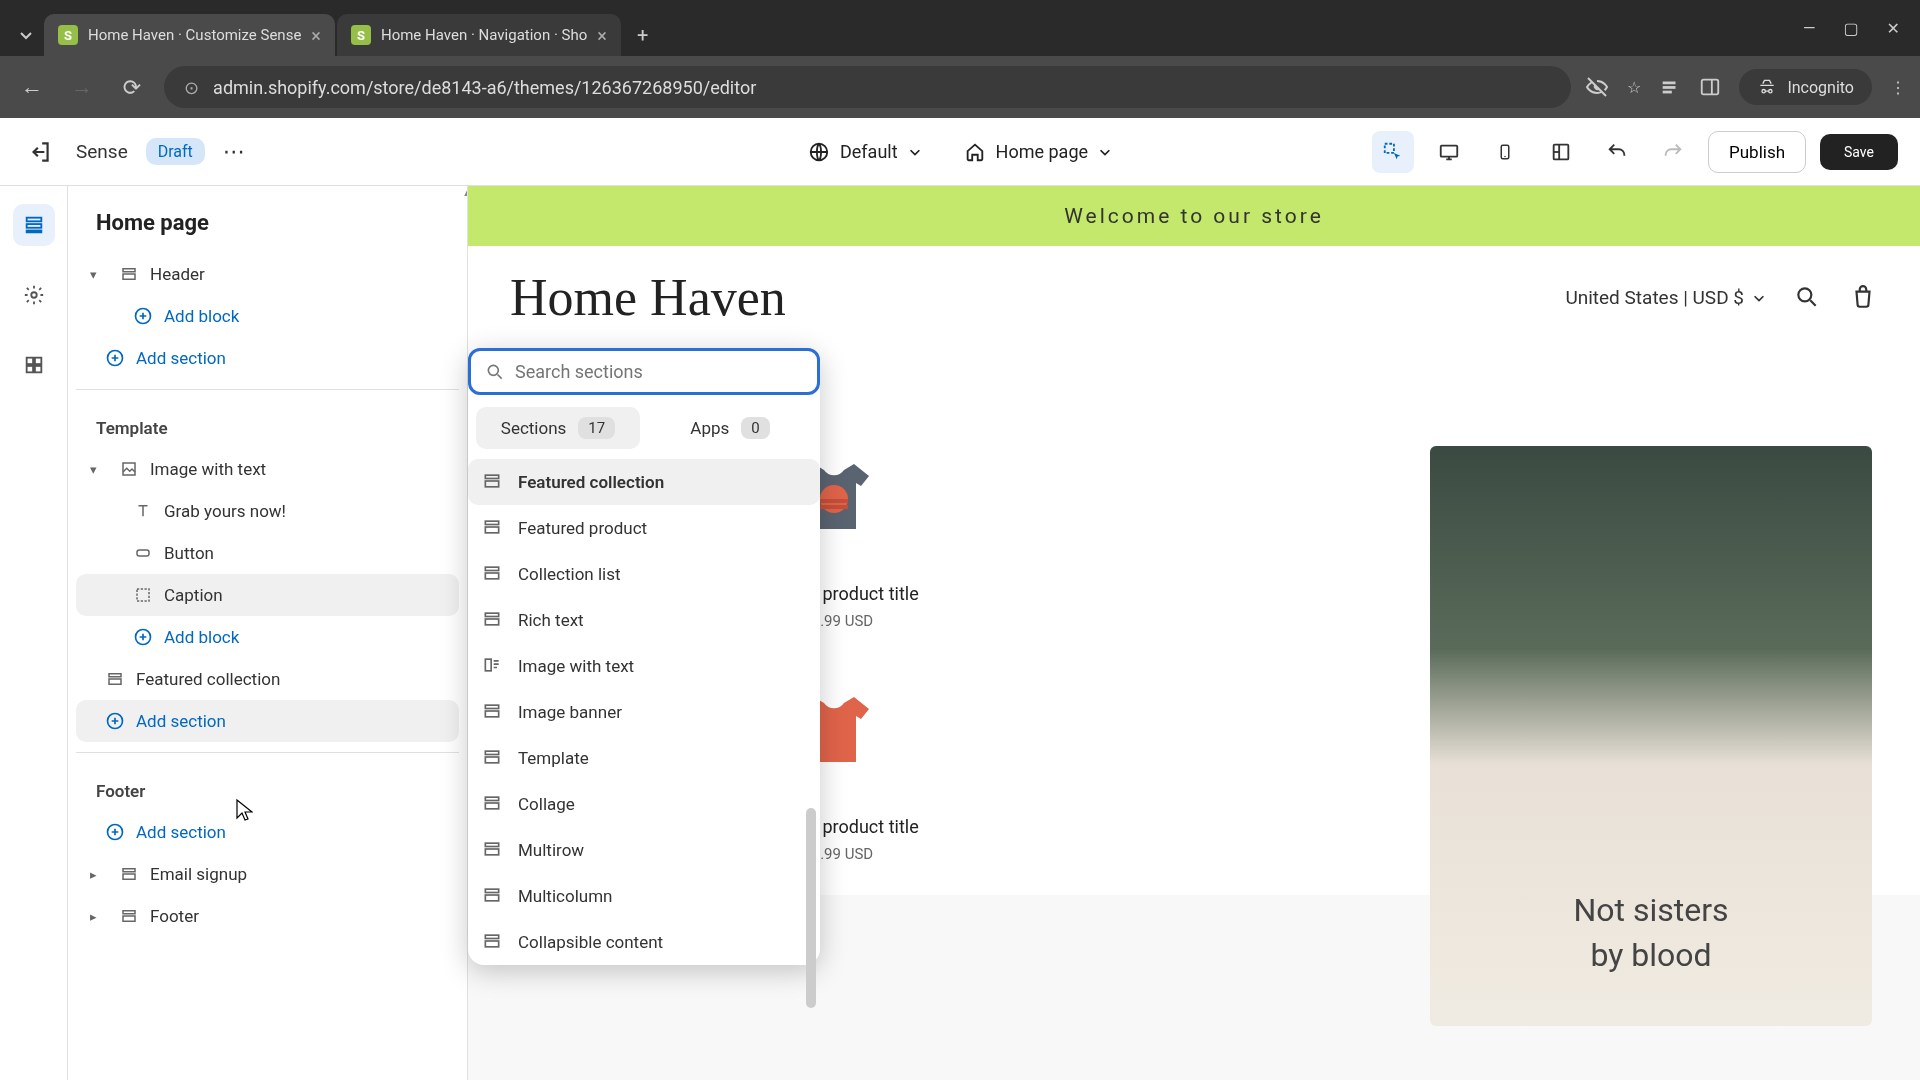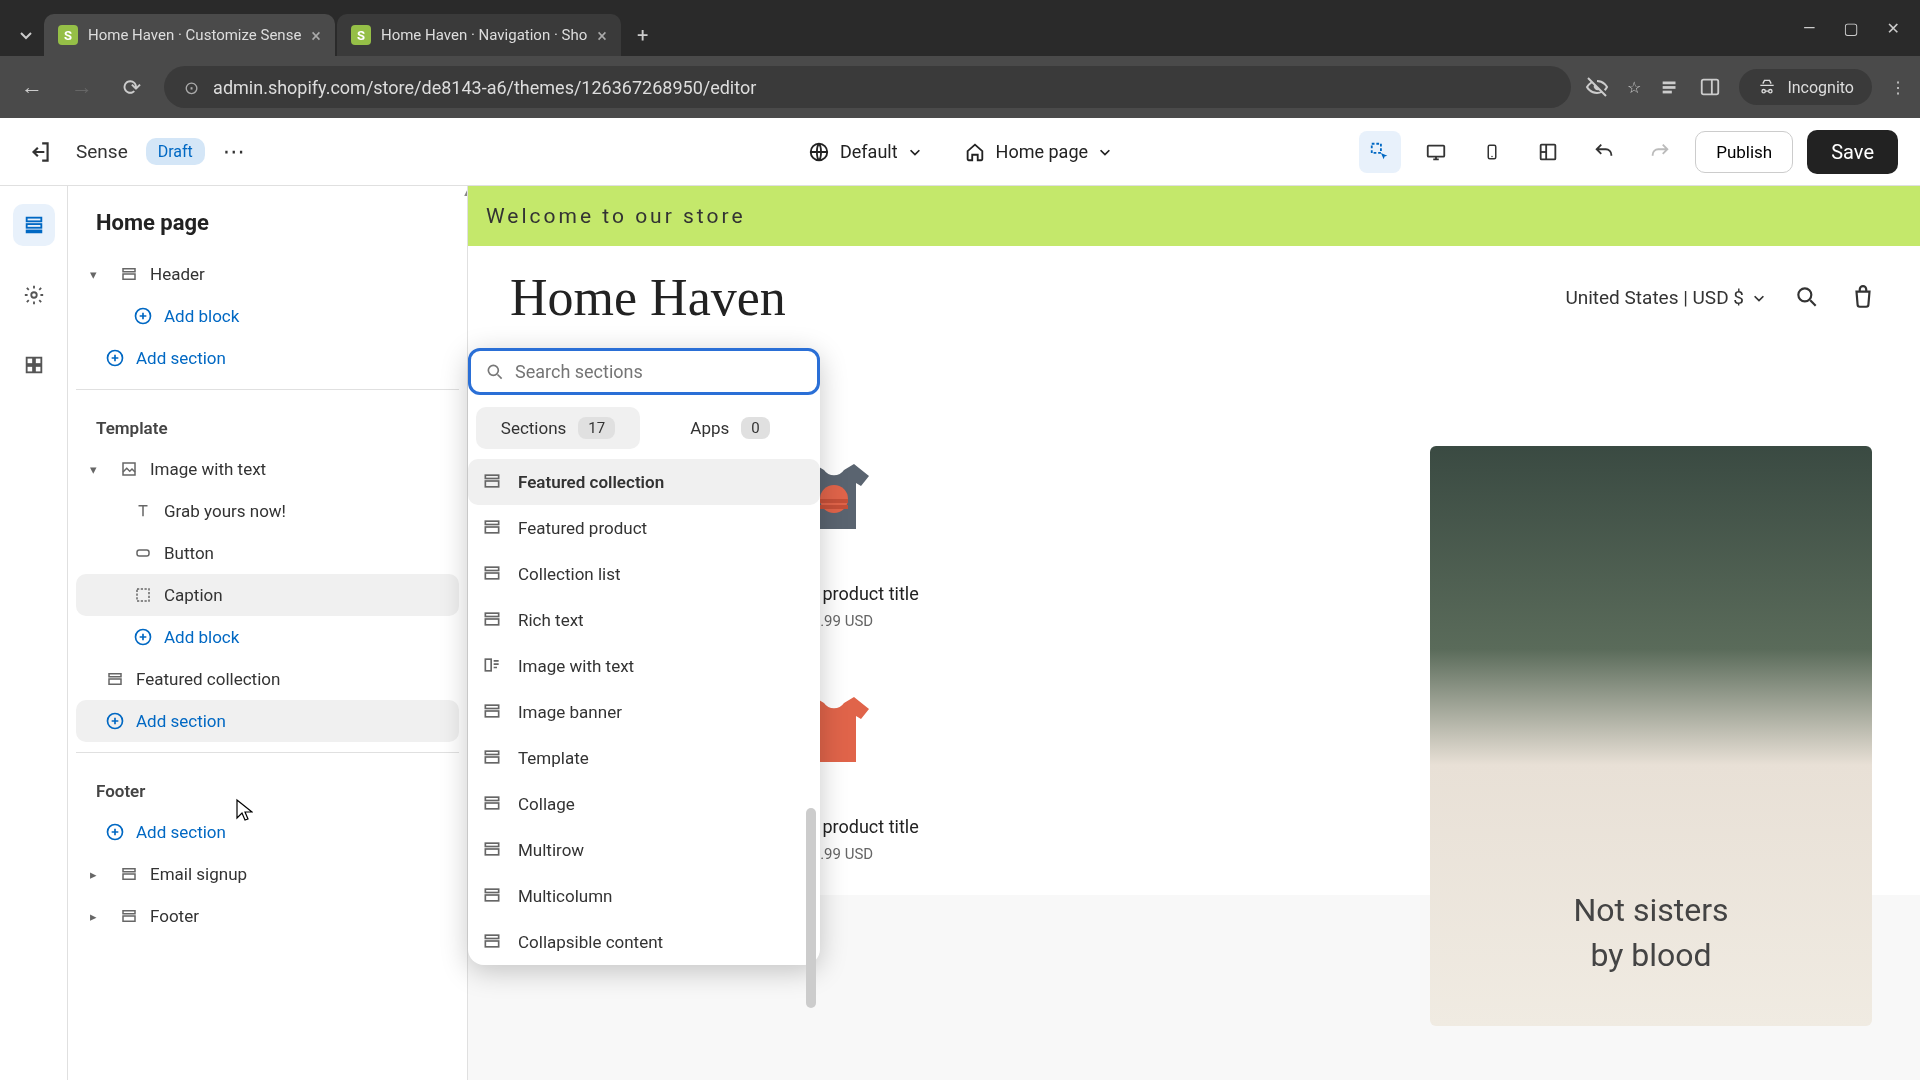--- a/index.html
+++ b/index.html
@@ -26,21 +26,21 @@
 .exit-btn{width:36px;height:36px;display:flex;align-items:center;justify-content:center;cursor:pointer;color:#333}
 .theme-name{font-size:19px;color:#333}
 .draft-badge{background:#d4e6f7;color:#0068c3;padding:4px 12px;border-radius:10px;font-size:16px}
 .more-btn{font-size:22px;color:#333;cursor:pointer}
 .header-center{position:absolute;left:50%;transform:translateX(-50%);display:flex;gap:42px;align-items:center}
 .hc-group{display:flex;align-items:center;gap:10px;font-size:18px;color:#222;cursor:pointer}
 .header-right{margin-left:auto;display:flex;align-items:center;gap:14px}
 .device-btn{width:42px;height:42px;display:flex;align-items:center;justify-content:center;cursor:pointer;color:#333;border-radius:8px}
 .device-btn.active{background:#e8f1fb}
 .publish-btn{padding:10px 20px;border:1px solid #ccc;border-radius:10px;background:#fff;font-size:17px;cursor:pointer}
-.save-btn{padding:10px 24px;border:none;border-radius:10px;background:#222;color:#fff;font-size:20px;cursor:pointer}
+.save-btn{padding:10px 24px;border:none;border-radius:10px;background:#222;color:#fff;font-size:14px;cursor:pointer}
 
 .main-area{display:flex;height:calc(1080px - 56px - 62px - 68px)}
 .icon-rail{width:68px;border-right:1px solid #e0e0e0;display:flex;flex-direction:column;align-items:center;padding-top:18px;gap:28px}
 .rail-btn{width:42px;height:42px;display:flex;align-items:center;justify-content:center;border-radius:10px;cursor:pointer;color:#555}
 .rail-btn.active{background:#e8f1fb;color:#0068c3}
 
 .outline-panel{width:400px;border-right:1px solid #e0e0e0;padding:18px 8px;overflow-y:auto;position:relative}
 .outline-title{font-size:22px;font-weight:700;padding:6px 20px 18px;color:#222}
 .tree-row{display:flex;align-items:center;gap:10px;padding:10px 14px;font-size:17px;color:#333;cursor:pointer;border-radius:10px}
 .tree-row.indent1{padding-left:28px}
@@ -61,21 +61,21 @@
 .picker-tab.active{background:#f0f0f0}
 .tab-count{background:#e0e0e0;padding:2px 10px;border-radius:8px;font-size:15px}
 .picker-list{max-height:580px;overflow-y:auto}
 .picker-item{display:flex;align-items:center;gap:14px;padding:12px 14px;font-size:17px;color:#333;cursor:pointer;border-radius:10px}
 .picker-item.highlighted{background:#f0f0f0;font-weight:600}
 .picker-icon{width:22px;height:22px;color:#666}
 .picker-scrollbar{position:absolute;right:4px;top:460px;width:10px;height:200px;background:#ccc;border-radius:6px}
 .pane-scroll-ind{position:absolute;right:-3px;top:0;width:8px;height:10px;color:#888;font-size:11px}
 
 .preview-pane{flex:1;background:#f8f8f8;position:relative;overflow:hidden}
-.announce-bar{background:#c4e86b;padding:18px;font-size:21px;letter-spacing:3px;color:#333}
+.announce-bar{background:#c4e86b;text-align:center;padding:18px;font-size:21px;letter-spacing:3px;color:#333}
 .store-header{background:#fff;display:flex;align-items:center;padding:22px 42px;gap:24px}
 .store-title{font-size:52px;font-weight:400;color:#222;font-family:Georgia,serif}
 .store-header-right{margin-left:auto;display:flex;align-items:center;gap:28px;font-size:19px;color:#333}
 .locale{display:flex;align-items:center;gap:8px;cursor:pointer}
 .hdr-icon{width:28px;height:28px;cursor:pointer}
 
 .featured-section{padding:32px 42px;background:#fff}
 .fs-title{font-size:34px;color:#222;margin-bottom:28px}
 .product-grid{display:flex;gap:24px}
 .product-col{display:flex;flex-direction:column;gap:52px}

